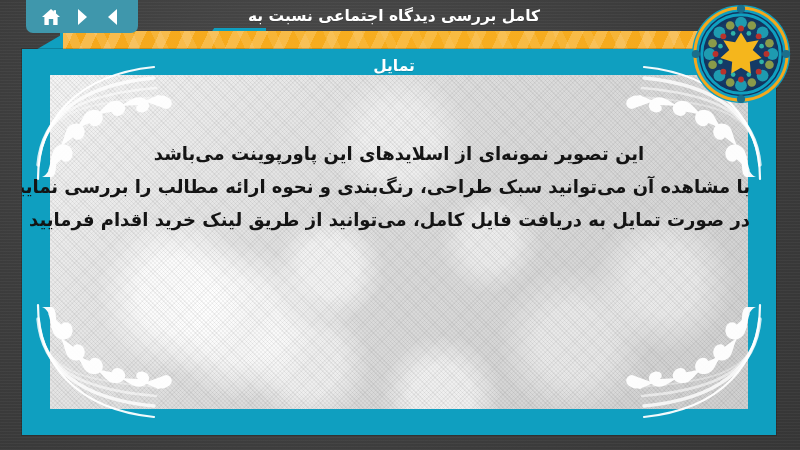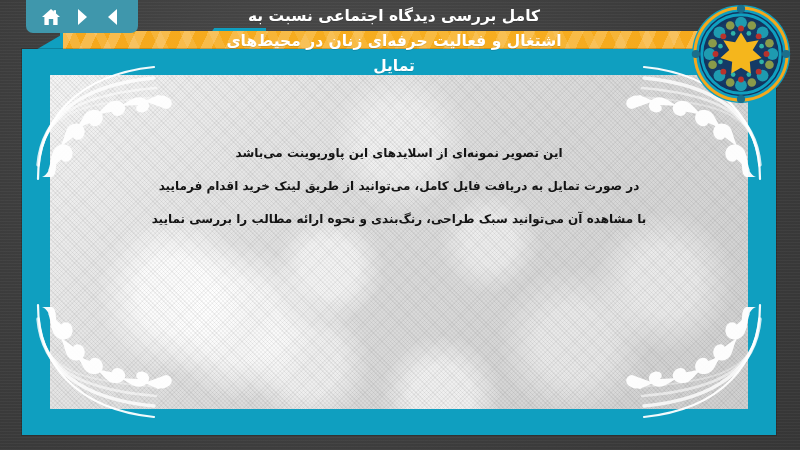--- a/index.html
+++ b/index.html
@@ -126,21 +126,21 @@
   .corner.tr{right:14px;top:12px;transform:scaleX(-1);}
   .corner.bl{left:14px;bottom:12px;transform:scaleY(-1);}
   .corner.br{right:14px;bottom:12px;transform:scale(-1,-1);}
 
   
   .body-text{
     position:absolute;left:0;right:0;top:88px;
     z-index:12;
     direction:rtl;text-align:center;
     color:#141414;
-    font-size:12px;line-height:33px;
+    font-size:18px;line-height:33px;
     font-weight:700;
     padding:0 26px;
   }
   .body-text .ln{display:block;white-space:nowrap;}
 </style>
 </head>
 <body>
 
 <div class="stage">
 
@@ -168,21 +168,21 @@
   <div class="teal-strip"></div>
   <div class="teal-arrow"></div>
 
   <div class="title-banner">
     <div class="chev"></div>
     <div class="fade"></div>
   </div>
 
   <div class="title-text">
     <span>کامل بررسی دیدگاه اجتماعی نسبت به</span><br>
-    <span>اشتغال و فعالیت حرفه‌ای زنان در محیط‌های</span><br>
+    <br>
     <span>تمایل</span>
   </div>
 
   <div class="slide-card">
     <div class="slide-inner"></div>
 
     <div class="corner tl">
       <svg viewBox="0 0 150 120" width="150" height="120">
         <g fill="none" stroke="#ffffff" stroke-width="2.2" stroke-linecap="round">
           <path d="M2 118 C2 60 40 14 118 6" opacity=".95"></path>
@@ -281,22 +281,22 @@
             <circle cx="74" cy="49" r="2.2"></circle>
           <circle cx="98" cy="42" r="2.1"></circle>
             <circle cx="122" cy="36" r="2"></circle>
           <path d="M6 116 c10-4 6-16 16-18 -4 8 0 14-6 18z"></path>
         </g>
       </svg>
     </div>
 
     <div class="body-text">
       <span class="ln">این تصویر نمونه‌ای از اسلایدهای این پاورپوینت می‌باشد</span>
+      <span class="ln">با مشاهده آن می‌توانید سبک طراحی، رنگ‌بندی و نحوه ارائه مطالب را بررسی نمایید</span>
       <span class="ln">در صورت تمایل به دریافت فایل کامل، می‌توانید از طریق لینک خرید اقدام فرمایید</span>
-      <span class="ln">با مشاهده آن می‌توانید سبک طراحی، رنگ‌بندی و نحوه ارائه مطالب را بررسی نمایید</span>
     </div>
   </div>
 
   <div class="medallion">
     <svg viewBox="0 0 104 104" width="102" height="104">
       <defs>
         <radialGradient id="mg" cx="50%" cy="50%" r="50%">
           <stop offset="0%" stop-color="#1b3f6e"></stop>
           <stop offset="100%" stop-color="#12325c"></stop>
         </radialGradient>

